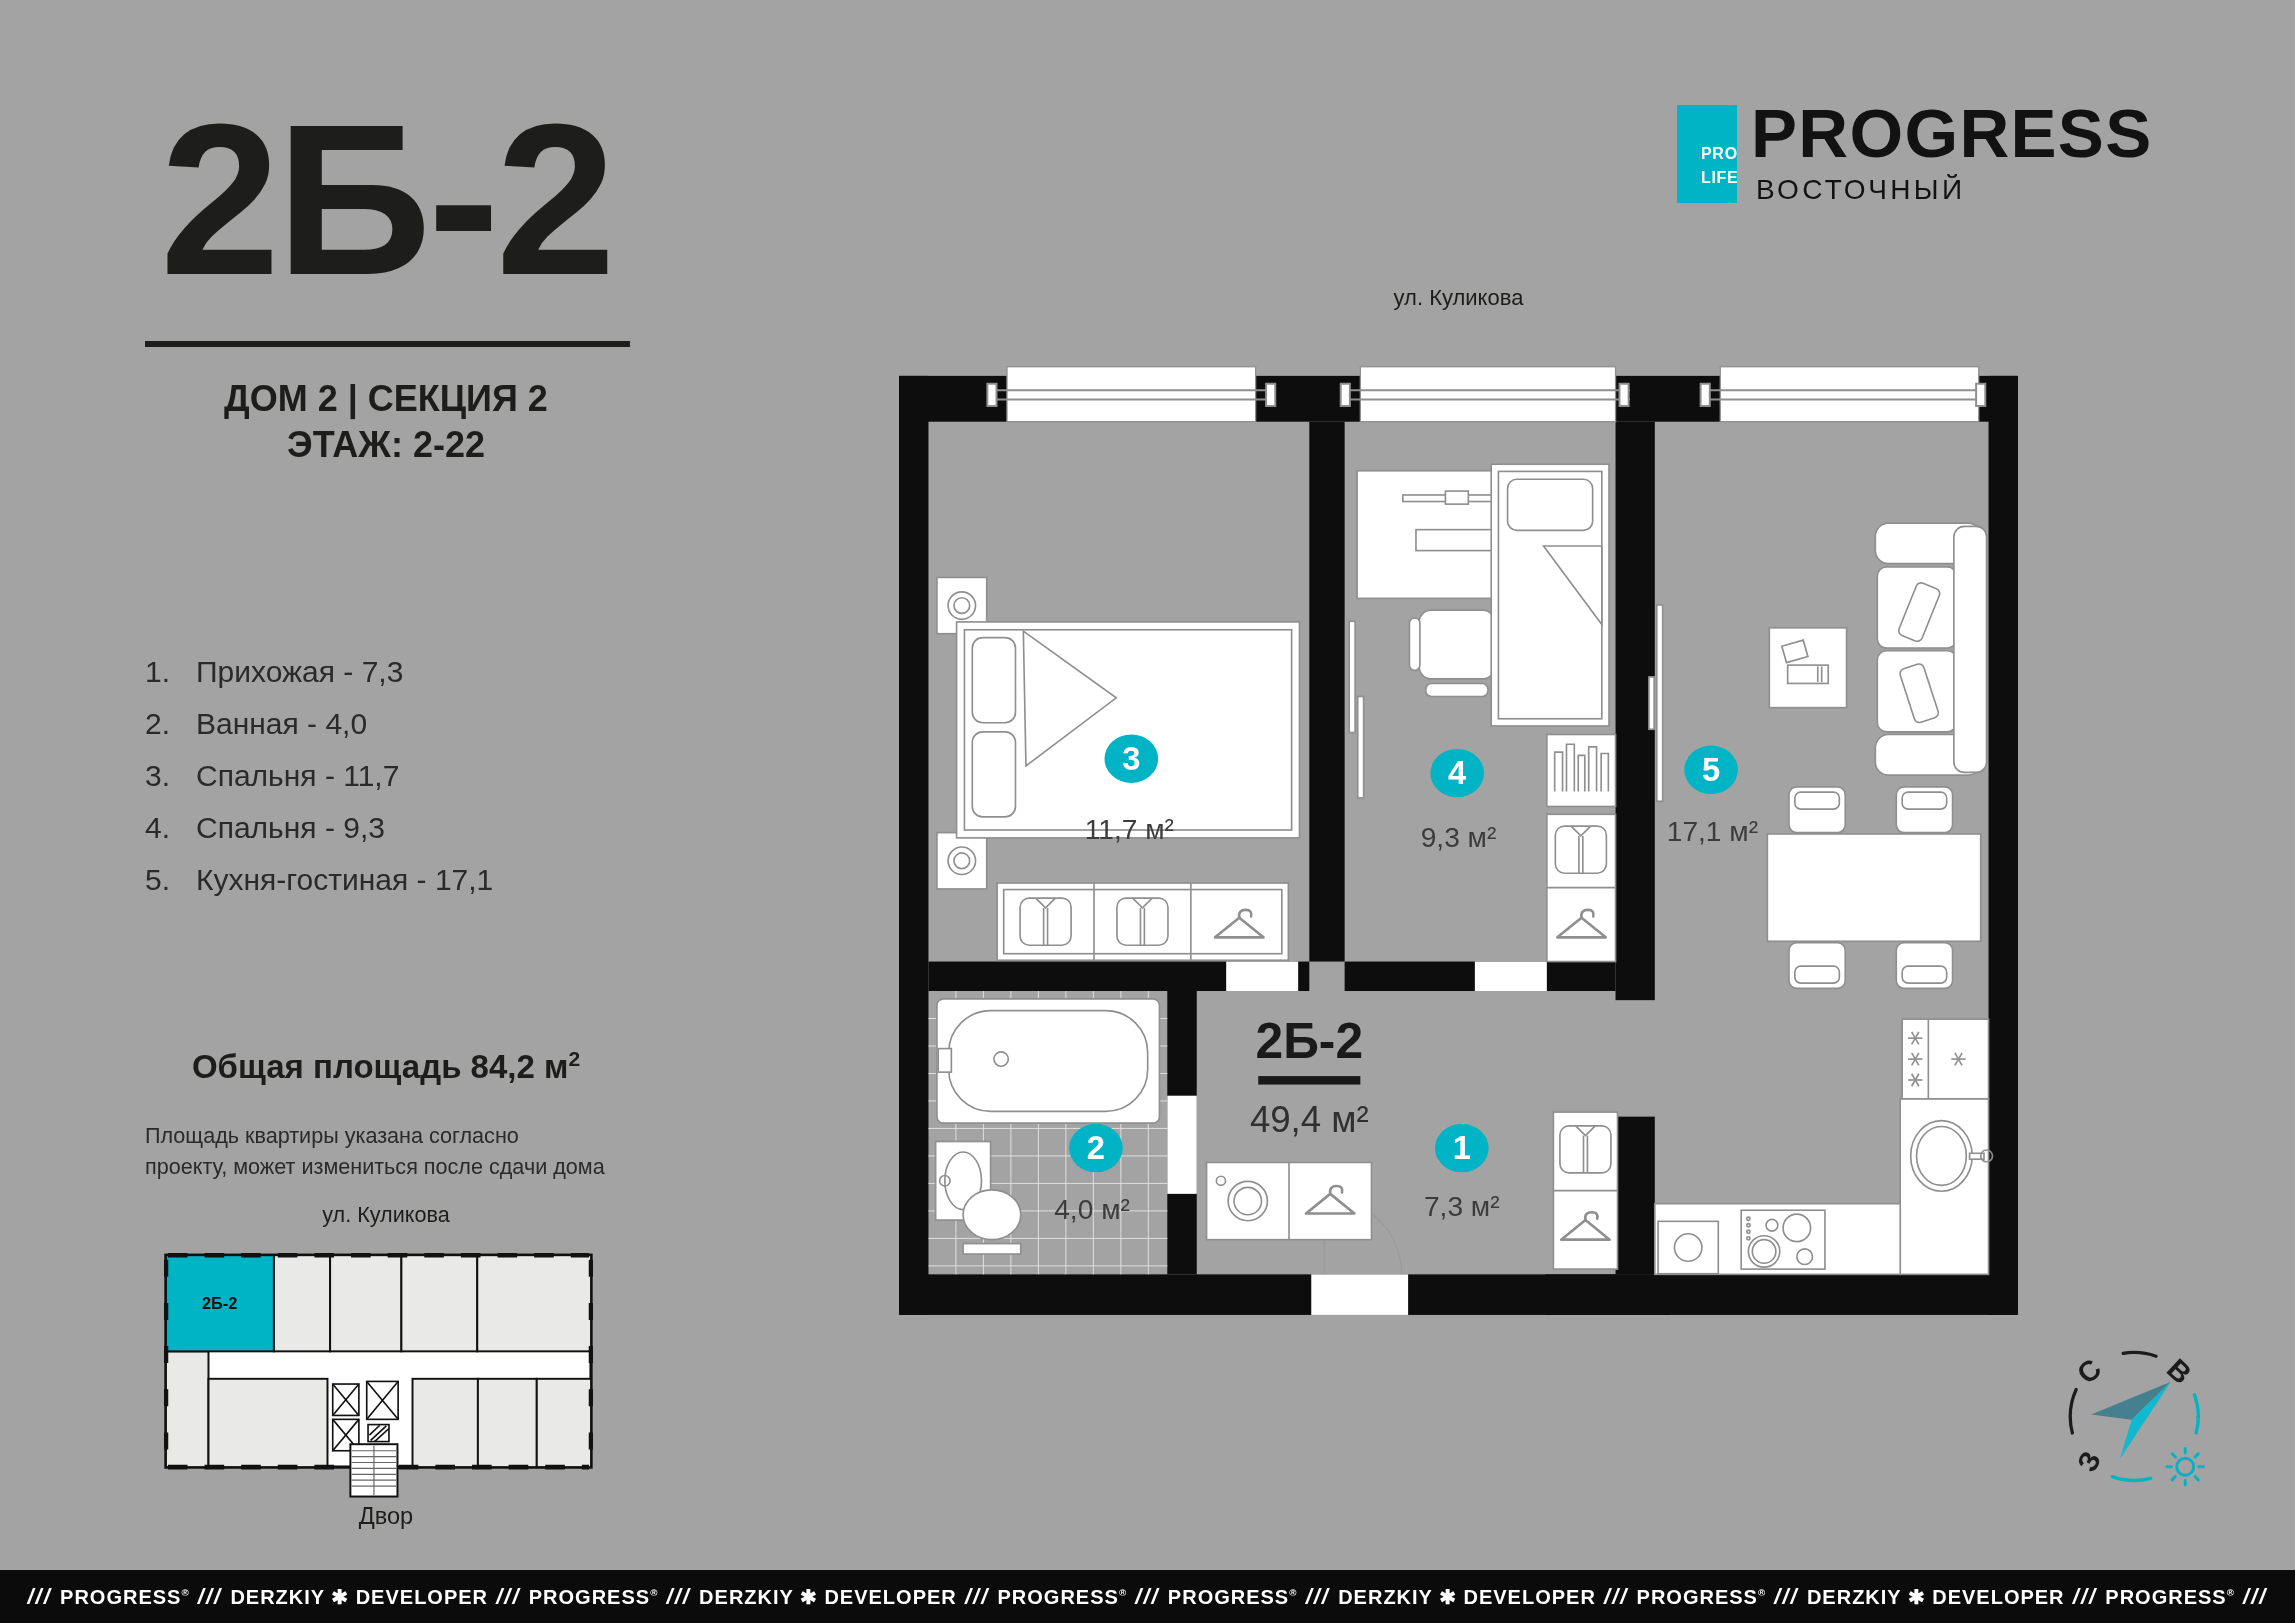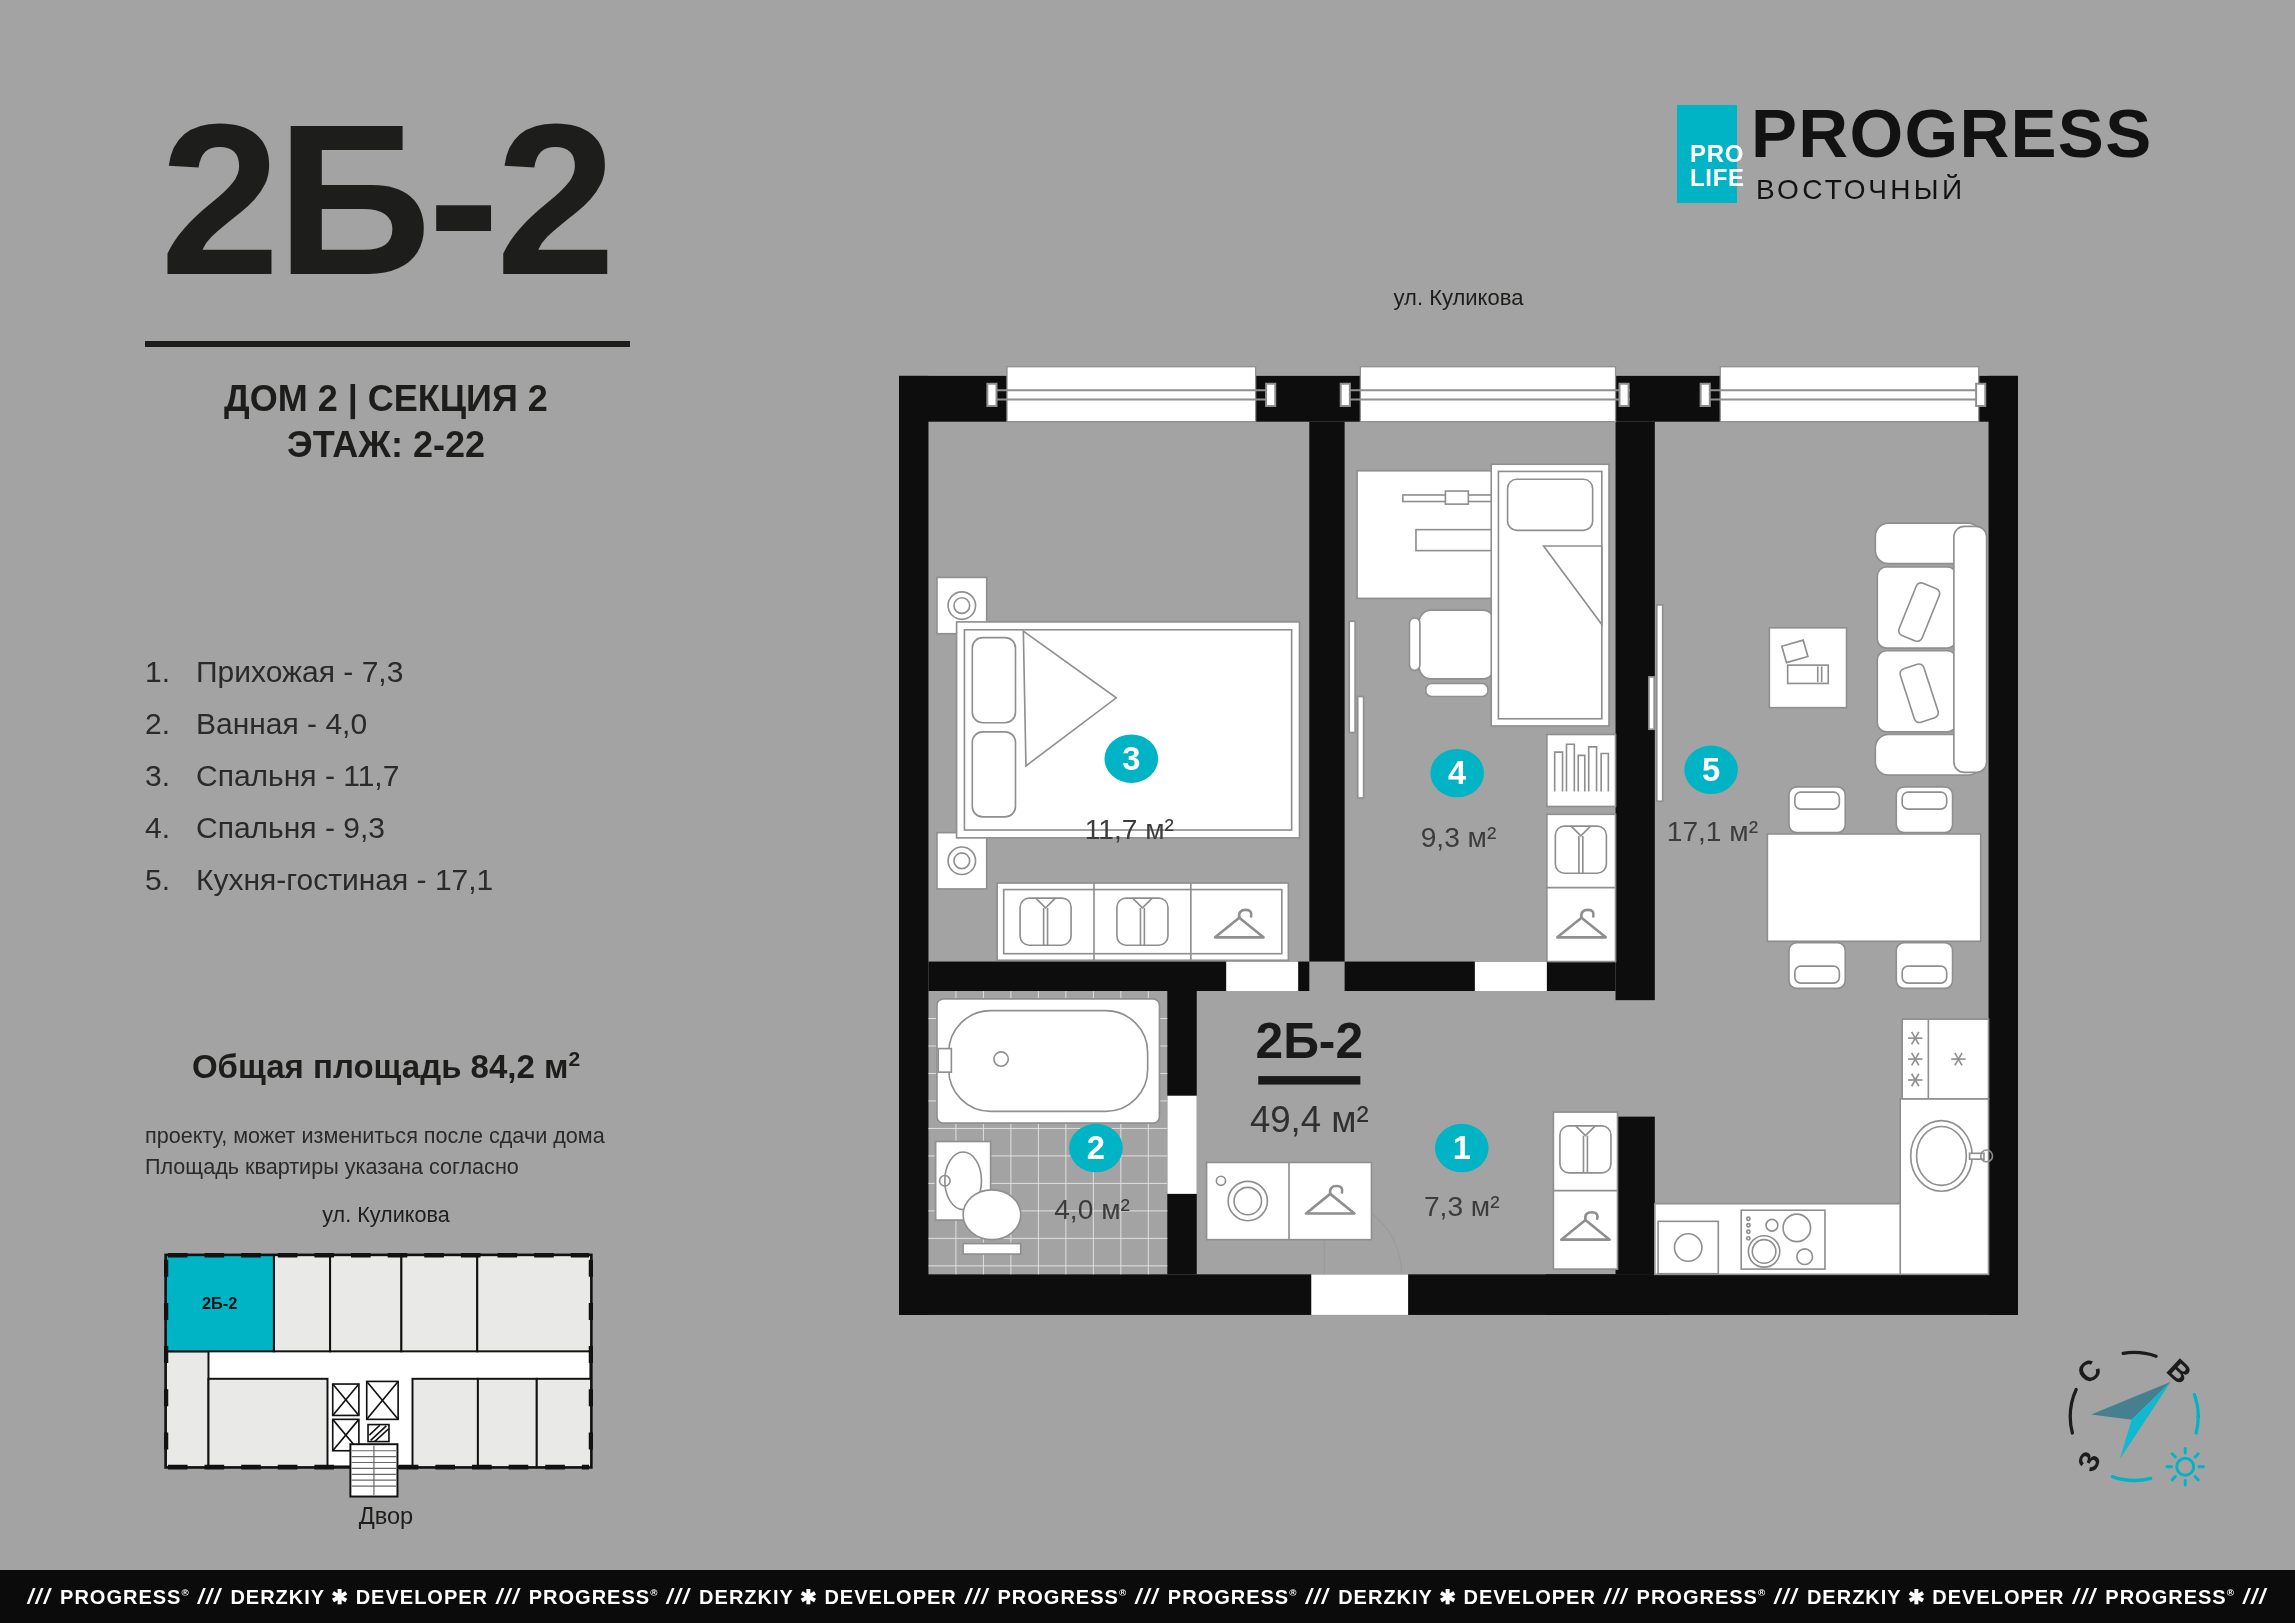--- a/index.html
+++ b/index.html
@@ -22,22 +22,22 @@
 
   .total-area{left:85px;top:1047px;width:602px;text-align:center;
               font-size:33px;font-weight:700;color:#1d1d1b;}
   .total-area sup{font-size:21px;}
   .disclaimer{left:145px;top:1120px;width:523px;font-size:21.6px;line-height:31px;color:#2a2a2a;}
   .street-left{left:85px;top:1202px;width:602px;text-align:center;font-size:21.6px;color:#1d1d1b;}
   .yard-label{left:85px;top:1503px;width:602px;text-align:center;font-size:23.6px;color:#1d1d1b;}
 
   
   .logo-badge{left:1677px;top:105px;width:60px;height:98px;background:var(--accent);}
-  .logo-badge .t{position:absolute;left:13px;top:37px;color:#fff;font-weight:700;
-                 font-size:24px;line-height:24px;letter-spacing:0.7px;}
+  .logo-badge .t{position:absolute;left:24px;top:37px;color:#fff;font-weight:700;
+                 font-size:16px;line-height:24px;letter-spacing:0.7px;}
   .logo-name{left:1751px;top:98px;font-size:69px;font-weight:700;letter-spacing:1.3px;color:#121212;line-height:72px;}
   .logo-sub{left:1756px;top:174px;font-size:28px;font-weight:500;letter-spacing:3.3px;color:#121212;}
 
   
   .street-plan{left:899px;top:285px;width:1119px;text-align:center;font-size:22px;color:#1d1d1b;}
 
   
   .footer{left:0;top:1570px;width:2295px;height:54px;background:#0b0b0b;
           display:flex;align-items:center;justify-content:space-between;
           padding:0 27.5px;box-sizing:border-box;}
@@ -76,22 +76,22 @@
     </div>
     <div class="row">
       <span class="num">5.</span>
       <span class="txt">Кухня-гостиная - 17,1</span>
     </div>
   </div>
 
   <div class="abs total-area"><span>Общая площадь 84,2 м</span><sup>2</sup></div>
 
   <div class="abs disclaimer">
+    <div>Площадь квартиры указана согласно</div>
     <div>проекту, может измениться после сдачи дома</div>
-    <div>Площадь квартиры указана согласно</div>
   </div>
 
   <div class="abs street-left">ул. Куликова</div>
 
   <svg class="abs" style="left:164px;top:1253px;" width="429" height="249" viewBox="0 0 656 380">
     <g stroke="#111" stroke-width="3" fill="#e9e9e7">
       <rect x="3" y="3" width="650" height="324" fill="#ffffff" stroke-width="5"></rect>
 
       <rect x="168" y="3" width="86" height="147"></rect>
       <rect x="254" y="3" width="109" height="147"></rect>

